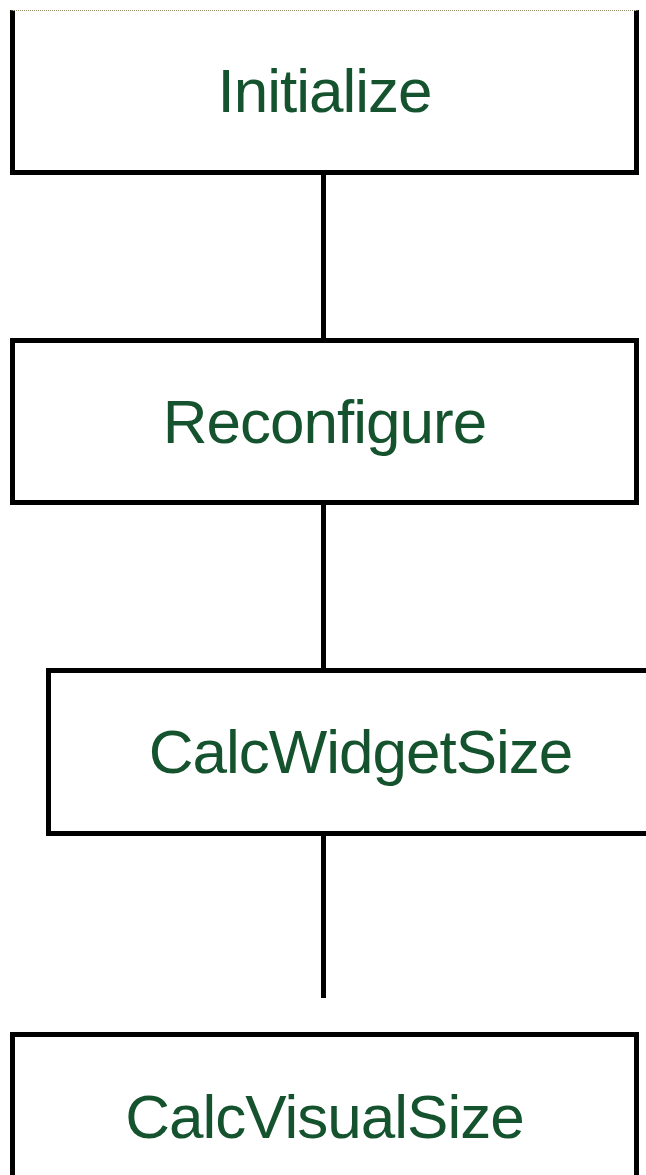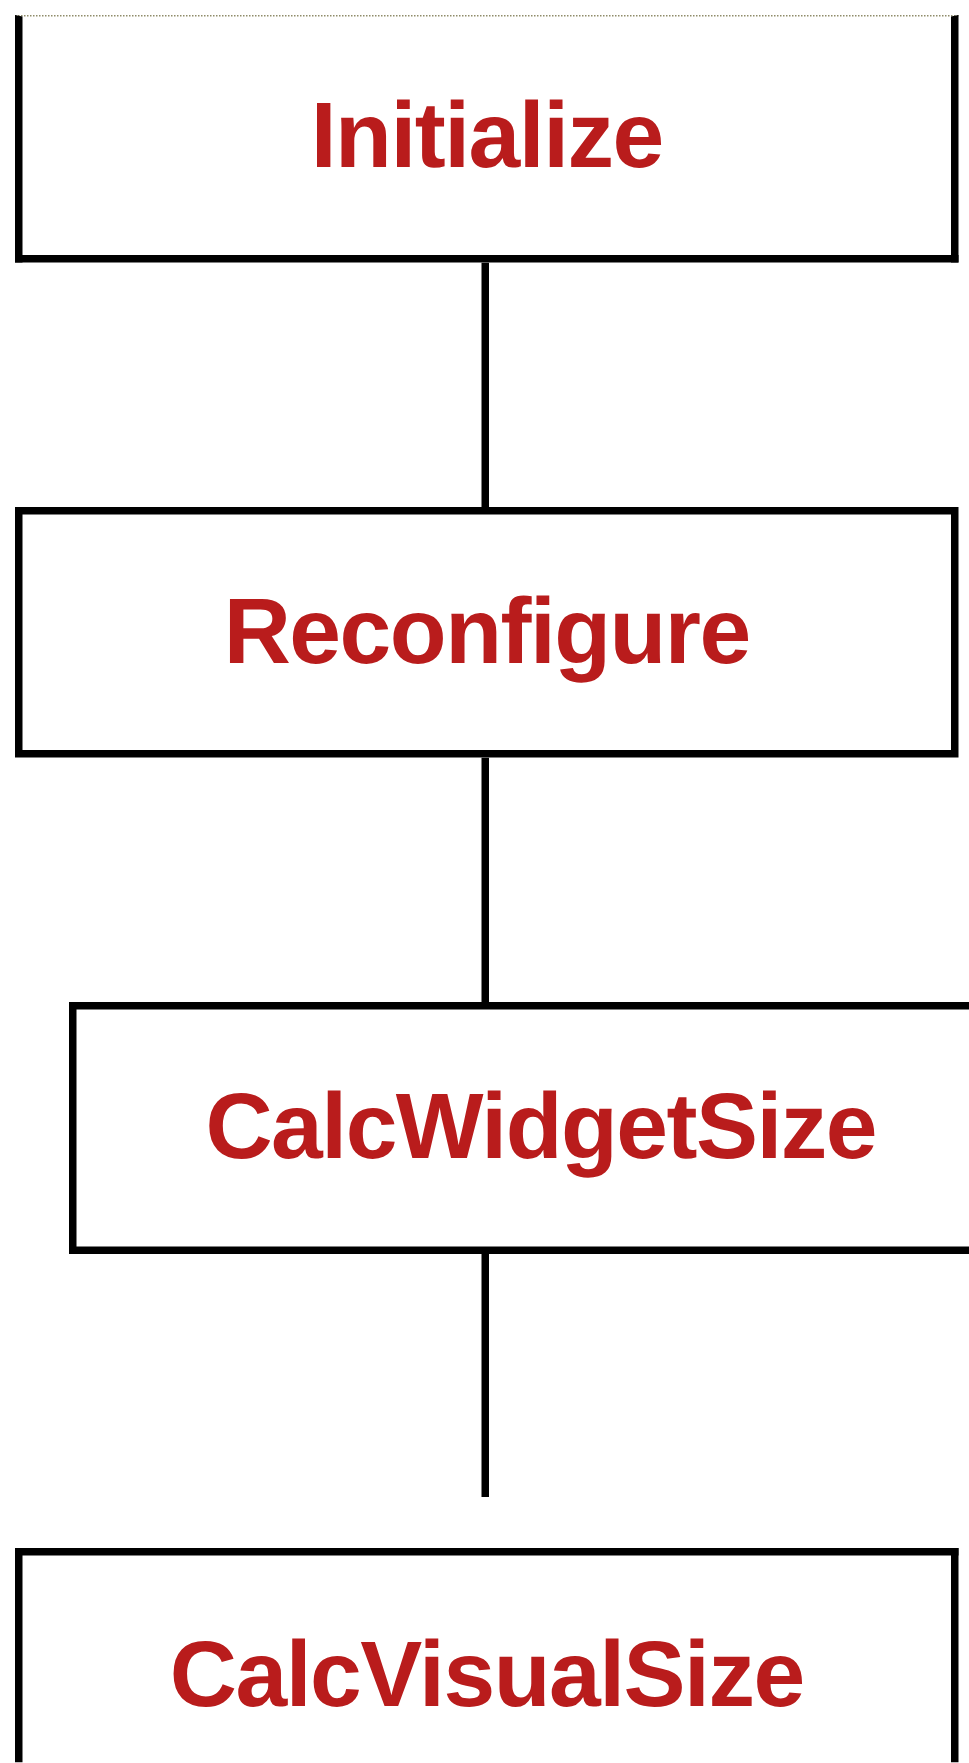--- a/index.html
+++ b/index.html
@@ -22,22 +22,22 @@
     box-sizing: border-box;
     border: 5px solid #000000;
     background: #ffffff;
     display: flex;
     align-items: center;
     justify-content: center;
     z-index: 2;
   }
   .flow-node .node-label {
     font-size: 62px;
-    font-weight: bold;
-    color: #b91c1c;
+    font-weight: normal;
+    color: #14532d;
     letter-spacing: -1px;
     white-space: nowrap;
     line-height: 1;
   }
   .node-initialize {
     top: 10px;
     height: 165px;
     border-top: 1px dotted #8f8c6a;
   }
   .node-reconfigure {

